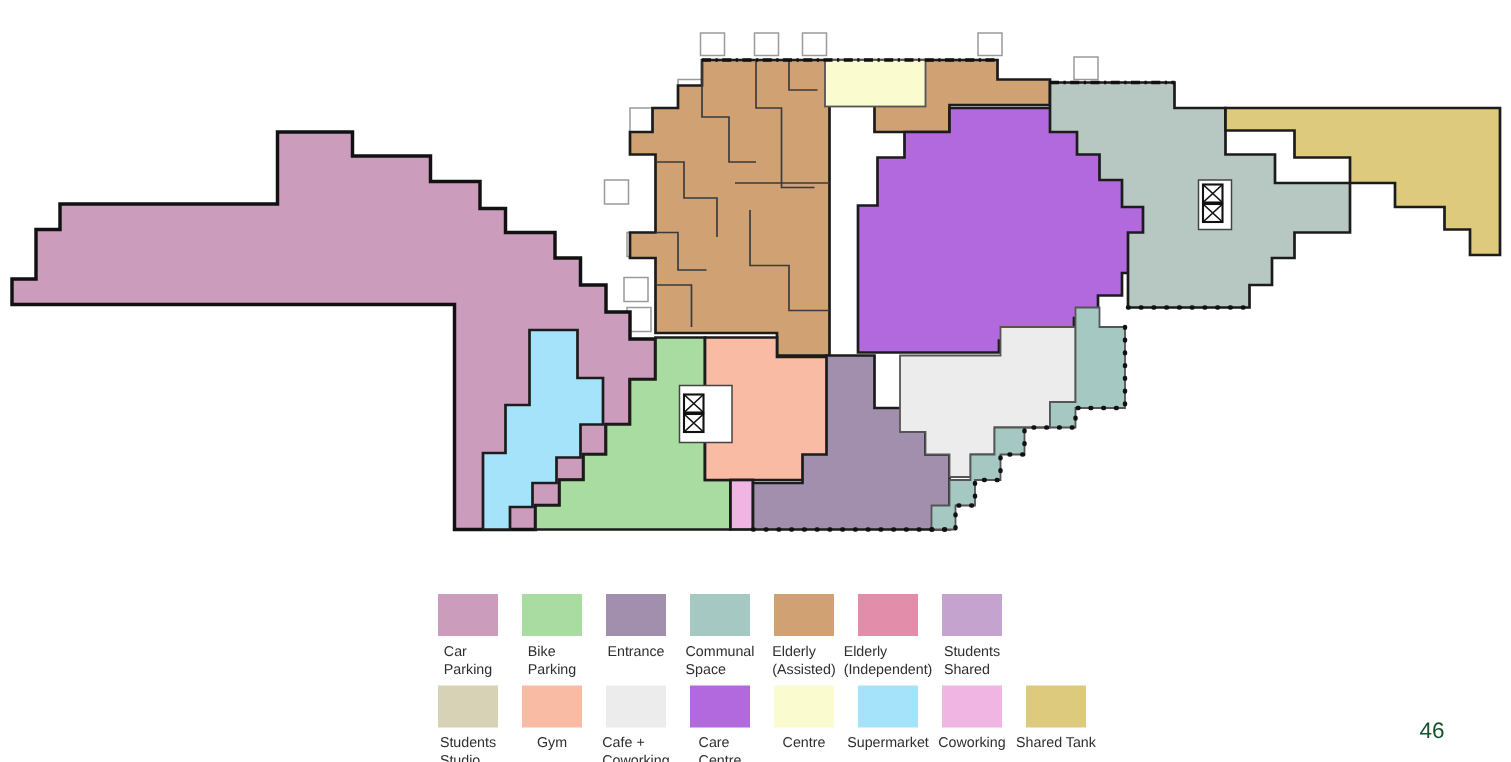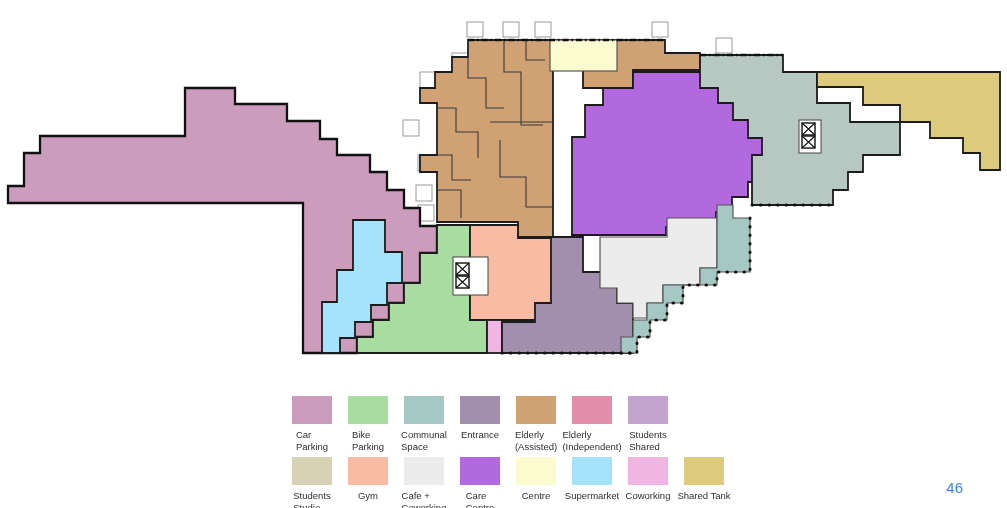--- a/index.html
+++ b/index.html
@@ -26,21 +26,21 @@
   }
   .legend-row{display:grid;grid-template-columns:repeat(8,56px);}
   .legend-item{display:flex;flex-direction:column;align-items:center;}
   .legend-swatch{width:40px;height:28px;margin-bottom:5px;}
   .legend-label{
     font-size:9.5px;line-height:1.25;color:#2e2e2e;
     white-space:pre-line;
   }
   .page-number{
     position:absolute;right:44px;bottom:12px;
-    font-size:15px;color:#3b82f6;
+    font-size:15px;color:#14532d;
   }
 </style>
 </head>
 <body>
 
 <div class="plan-wrap">
 <svg width="1007" height="385" viewBox="0 0 1007 385">
 
   <g>
     <rect class="balcony" x="467" y="22" width="16" height="15"></rect>
@@ -125,29 +125,29 @@
         <div class="legend-swatch" style="background: rgb(203, 156, 187);"></div>
         <div class="legend-label">Car
 Parking</div>
       </div>
       <div class="legend-item">
         <div class="legend-swatch" style="background: rgb(169, 220, 160);"></div>
         <div class="legend-label">Bike
 Parking</div>
       </div>
       <div class="legend-item">
+        <div class="legend-swatch" style="background: rgb(162, 143, 173);"></div>
+        <div class="legend-label">Entrance</div>
+      </div>
+      <div class="legend-item">
         <div class="legend-swatch" style="background: rgb(165, 201, 194);"></div>
         <div class="legend-label">Communal
 Space</div>
       </div>
       <div class="legend-item">
-        <div class="legend-swatch" style="background: rgb(162, 143, 173);"></div>
-        <div class="legend-label">Entrance</div>
-      </div>
-      <div class="legend-item">
         <div class="legend-swatch" style="background: rgb(207, 161, 115);"></div>
         <div class="legend-label">Elderly
 (Assisted)</div>
       </div>
       <div class="legend-item">
         <div class="legend-swatch" style="background: rgb(226, 141, 170);"></div>
         <div class="legend-label">Elderly
 (Independent)</div>
       </div>
       <div class="legend-item">

